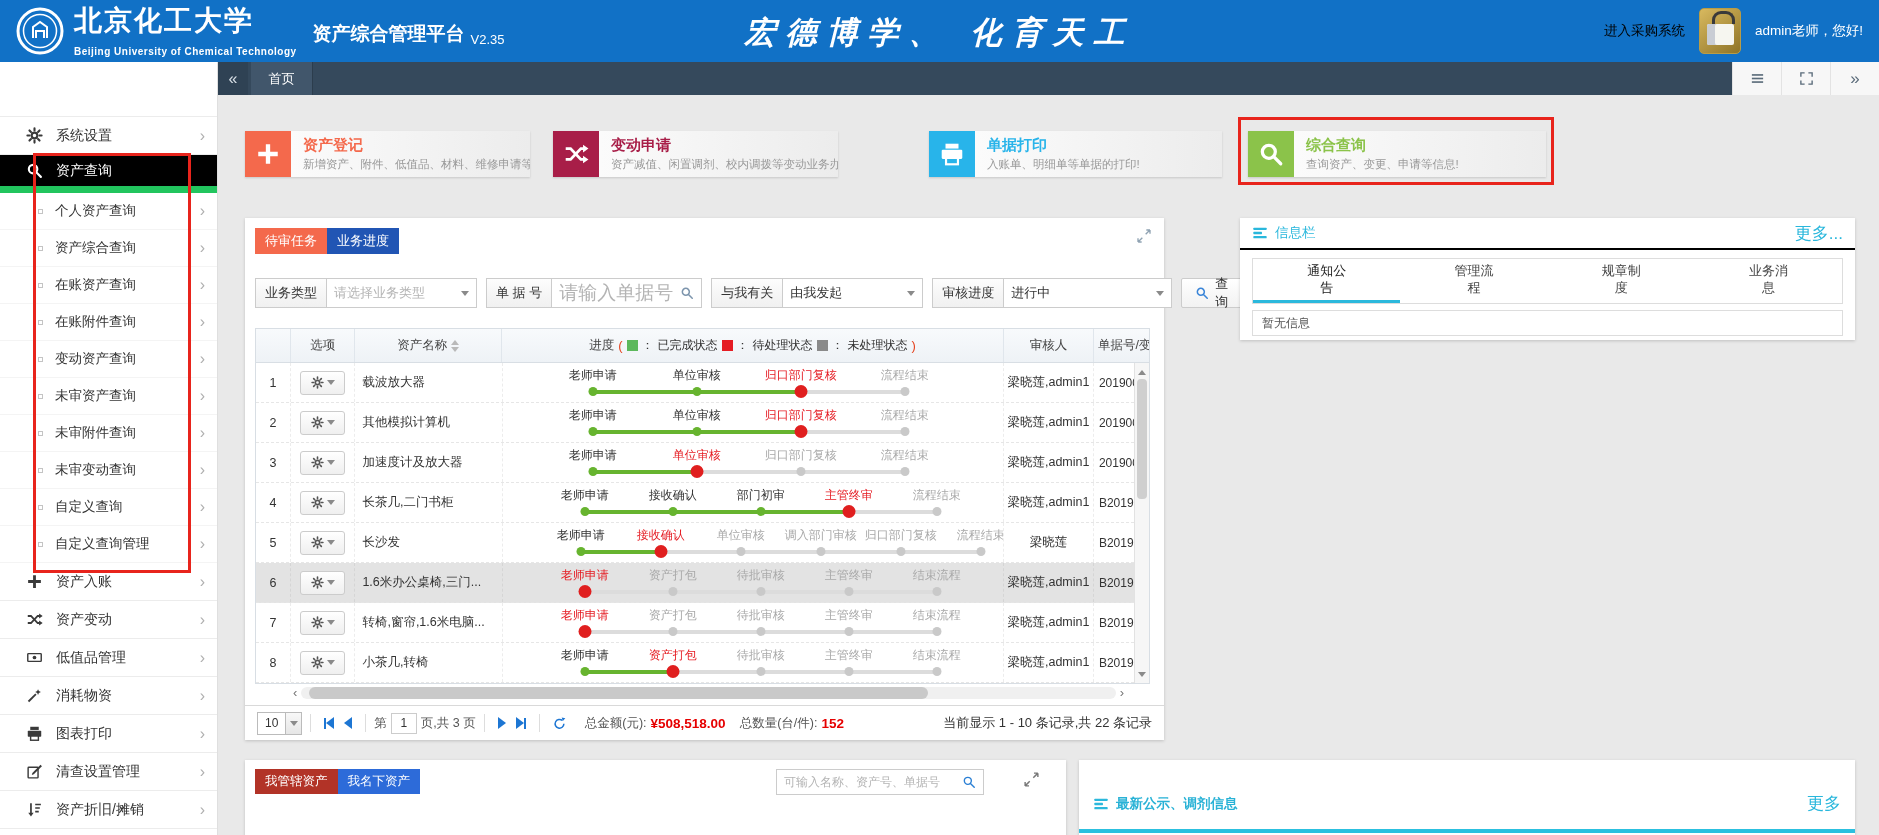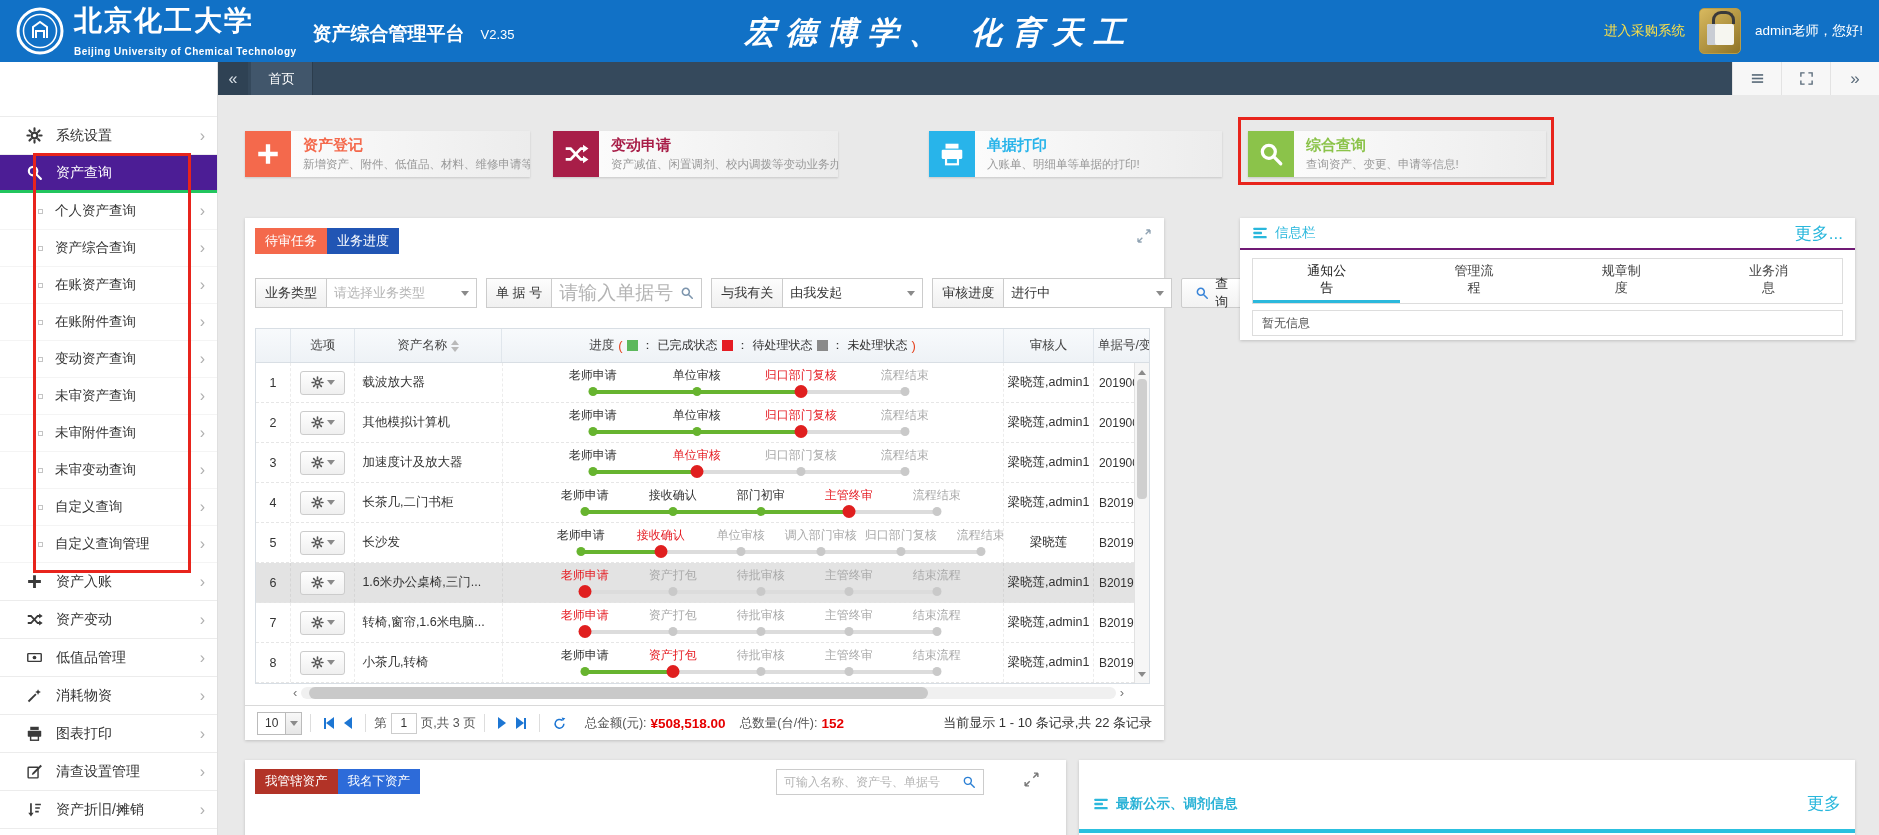--- a/index.html
+++ b/index.html
@@ -4,36 +4,36 @@
 <style>
 *{box-sizing:border-box;margin:0;padding:0}
 body{font-family:"Liberation Sans","DejaVu Sans",sans-serif;background:#888}
 .screen{position:relative;width:1879px;height:835px;background:#fff;overflow:hidden;margin:0 auto}
 
 .hdr{position:absolute;left:0;top:0;width:100%;height:62px;background:#1171c6;color:#fff;display:flex;align-items:center;padding:0 16px;z-index:5}
 .logo{width:48px;height:48px;flex:none;margin-right:10px}
 .uni{display:flex;flex-direction:column;justify-content:flex-end}
 .uni-cn{font-family:"DejaVu Serif","Liberation Serif",serif;font-weight:bold;font-size:28px;letter-spacing:2px;line-height:30px}
 .uni-en{font-size:10px;font-weight:bold;letter-spacing:.5px;margin-top:10px}
-.app-title{margin-left:16px;font-size:19px;font-weight:bold;display:flex;align-items:center;gap:16px;margin-top:6px}
+.app-title{margin-left:16px;font-size:19px;font-weight:bold;display:flex;align-items:flex-end;gap:6px;margin-top:6px}
 .app-title .ver{font-size:13px;font-weight:normal}
 .motto{position:absolute;left:50%;transform:translateX(-50%);top:12px;font-family:"DejaVu Serif","Liberation Serif",serif;font-style:italic;font-weight:bold;font-size:31px;letter-spacing:10px;white-space:nowrap}
 .hdr-right{margin-left:auto;display:flex;align-items:center;gap:14px}
-.purchase{font-size:13.5px;color:#fde047;text-decoration:none;cursor:pointer}
+.purchase{font-size:13.5px;color:#000000;text-decoration:none;cursor:pointer}
 .avatar{width:42px;height:46px;border-radius:5px;background:linear-gradient(140deg,#d8b95f,#8f7427);position:relative;border:1px solid #b99c45;flex:none}
 .avatar::before{content:"";position:absolute;left:12px;top:2px;width:17px;height:10px;border:3px solid #3a3a3a;border-bottom:none;border-radius:9px 9px 0 0}
 .avatar::after{content:"";position:absolute;left:7px;top:15px;width:27px;height:21px;background:#f6f6f0;border-radius:2px;box-shadow:inset 8px 0 0 #c9cdd4}
 .greeting{font-size:13.5px}
 
 .sidebar{position:absolute;left:0;top:62px;width:218px;bottom:0;background:#fff;border-right:1px solid #dfdfdf;z-index:4}
 .sb-space{height:55px;border-bottom:1px solid #ececec}
 .mi{height:38px;display:flex;align-items:center;padding:0 12px 0 26px;border-bottom:1px solid #ececec;font-size:14px;color:#333;cursor:pointer;position:relative}
 .mi .ic{width:17px;height:17px;margin-right:13px;color:#3a3a3a;flex:none}
 .mi .chev{margin-left:auto;color:#b0b0b0;font-size:16px;line-height:1}
-.mi.active{background:#4c1d95;color:#fff;border-bottom:3px solid #22c55e}
+.mi.active{background:#000000;color:#fff;border-bottom:7px solid #22c55e}
 .mi.active .ic{color:#fff}
 .mi.sub{height:37px;padding-left:38px;font-size:13.5px;border-bottom:1px solid #f4f4f4}
 .mi.sub .bullet{width:5px;height:5px;border:1px solid #c4c4c4;margin-right:12px;flex:none;background:#fff}
 .ic svg{width:100%;height:100%;display:block}
 
 .tabbar{position:absolute;left:218px;top:62px;right:0;height:33px;background:#35495c;display:flex;align-items:stretch;z-index:4}
 .collapse{width:30px;display:flex;align-items:center;justify-content:center;color:#d9e0e7;font-size:16px;background:#2f4254;cursor:pointer}
 .tab-home{margin-left:3px;width:62px;background:#41566b;color:#fff;font-size:13px;display:flex;align-items:center;justify-content:center;border-right:1px solid #2c3d4d;cursor:pointer}
 .tab-actions{margin-left:auto;background:#f7f7f7;display:flex}
 .ta{width:49px;display:flex;align-items:center;justify-content:center;color:#5a6b7a;border-left:1px solid #e3e3e3;cursor:pointer}
@@ -130,21 +130,21 @@
 .tri.l{border:6px solid transparent;border-right:8px solid #1d76d3;border-left:none}
 .tri.r{border:6px solid transparent;border-left:8px solid #1d76d3;border-right:none}
 .bar{width:2px;height:11px;background:#1d76d3;display:inline-block}
 .pg-input{width:26px;height:21px;border:1px solid #ccc;text-align:center;font-size:12px;margin:0 4px;color:#333}
 .refresh{width:15px;height:15px;color:#1d76d3;cursor:pointer;margin:0 4px}
 .plab{color:#555;margin-left:14px}
 .pval{color:#e60000;font-size:13.5px;font-weight:bold;margin-left:4px}
 .precords{margin-left:auto;color:#333;font-size:13px}
 
 .info-panel{position:absolute;left:1022px;top:123px;width:615px;height:122px;background:#fff;box-shadow:0 1px 3px rgba(0,0,0,.18)}
-.ip-hd{height:32px;display:flex;align-items:center;padding:0 12px;border-bottom:2px solid #701a75}
+.ip-hd{height:32px;display:flex;align-items:center;padding:0 12px;border-bottom:2px solid #000000}
 .ip-hd .ic{width:16px;height:16px;color:#29b7dc;margin-right:7px}
 .ip-title{color:#29b7dc;font-size:13.5px}
 .more{margin-left:auto;color:#29b7dc;font-size:17px;cursor:pointer}
 .itabs{position:absolute;left:12px;right:12px;top:40px;height:46px;border:1px solid #ddd;display:flex;background:#fff}
 .itab{flex:1;display:flex;align-items:center;justify-content:center;font-size:13px;color:#444;cursor:pointer;border-bottom:3px solid transparent}
 .itab .itx{display:inline-block;width:3em;text-align:center;line-height:1.25}
 .itab.act{border-bottom-color:#2bb8dc;color:#222}
 .iempty{position:absolute;left:12px;right:12px;top:92px;height:26px;border:1px solid #ddd;font-size:12px;color:#555;display:flex;align-items:center;padding:0 9px}
 
 .bl-panel{position:absolute;left:27px;top:665px;width:821px;height:160px;background:#fff;box-shadow:0 1px 3px rgba(0,0,0,.18)}

